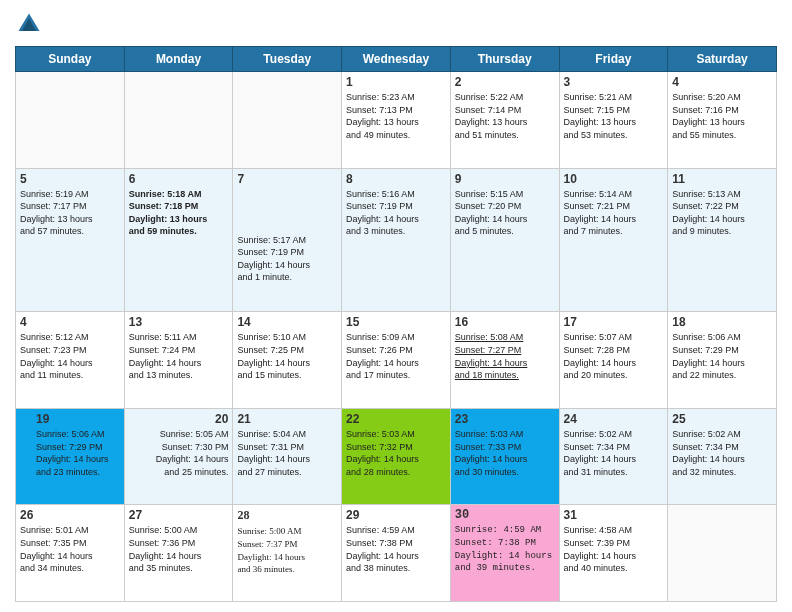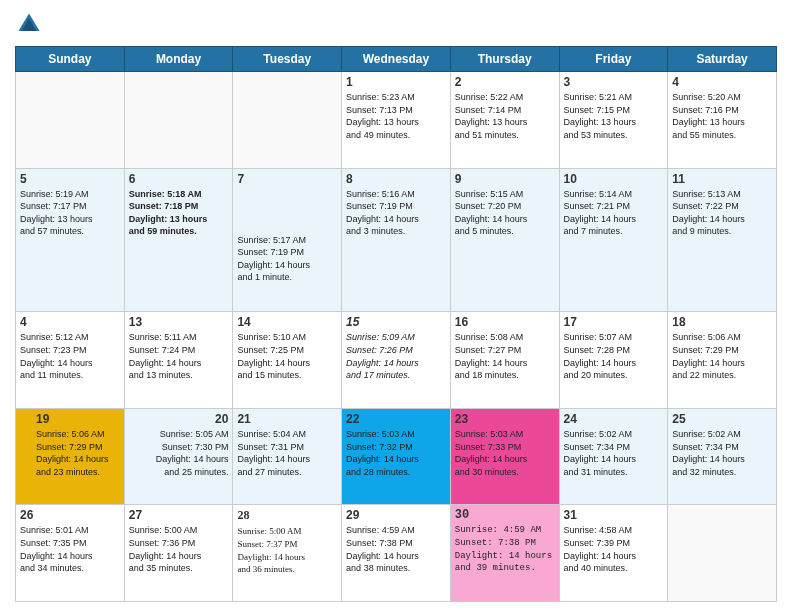--- a/index.html
+++ b/index.html
@@ -228,79 +228,79 @@
 Daylight: 14 hours
 and 13 minutes.</div>
           </td>
           <td style="background-color: rgb(255, 255, 255);">
             <span class="day-num">14</span>
             <div class="day-info" style="white-space: pre-line;">Sunrise: 5:10 AM
 Sunset: 7:25 PM
 Daylight: 14 hours
 and 15 minutes.</div>
           </td>
-          <td style="background-color: rgb(255, 255, 255); font-style: italic;">
+          <td style="background-color: rgb(255, 255, 255);">
             <span class="day-num">15</span>
             <div class="day-info" style="white-space: pre-line;">Sunrise: 5:09 AM
 Sunset: 7:26 PM
 Daylight: 14 hours
 and 17 minutes.</div>
           </td>
           <td style="background-color: rgb(255, 255, 255);">
             <span class="day-num">16</span>
-            <div class="day-info" style="white-space: pre-line;">Sunrise: 5:08 AM
+            <div class="day-info" style="white-space: pre-line; text-decoration: underline;">Sunrise: 5:08 AM
 Sunset: 7:27 PM
 Daylight: 14 hours
 and 18 minutes.</div>
           </td>
           <td style="background-color: rgb(255, 255, 255);">
             <span class="day-num">17</span>
             <div class="day-info" style="white-space: pre-line;">Sunrise: 5:07 AM
 Sunset: 7:28 PM
 Daylight: 14 hours
 and 20 minutes.</div>
           </td>
           <td style="background-color: rgb(255, 255, 255);">
             <span class="day-num">18</span>
             <div class="day-info" style="white-space: pre-line;">Sunrise: 5:06 AM
 Sunset: 7:29 PM
 Daylight: 14 hours
 and 22 minutes.</div>
           </td>
         </tr>
         <tr>
-          <td style="background-color: #eab308; padding-left: 20px;">
+          <td style="background-color: #0ea5e9; padding-left: 20px;">
             <span class="day-num">19</span>
             <div class="day-info" style="white-space: pre-line;">Sunrise: 5:06 AM
 Sunset: 7:29 PM
 Daylight: 14 hours
 and 23 minutes.</div>
           </td>
           <td style="background-color: rgb(234, 244, 251); text-align: right;">
             <span class="day-num">20</span>
             <div class="day-info" style="white-space: pre-line;">Sunrise: 5:05 AM
 Sunset: 7:30 PM
 Daylight: 14 hours
 and 25 minutes.</div>
           </td>
           <td style="background-color: rgb(234, 244, 251);">
             <span class="day-num">21</span>
             <div class="day-info" style="white-space: pre-line;">Sunrise: 5:04 AM
 Sunset: 7:31 PM
 Daylight: 14 hours
 and 27 minutes.</div>
           </td>
-          <td style="background-color: #0ea5e9;">
+          <td style="background-color: #84cc16;">
             <span class="day-num">22</span>
             <div class="day-info" style="white-space: pre-line;">Sunrise: 5:03 AM
 Sunset: 7:32 PM
 Daylight: 14 hours
 and 28 minutes.</div>
           </td>
-          <td style="background-color: #ec4899;">
+          <td style="background-color: #0ea5e9;">
             <span class="day-num">23</span>
             <div class="day-info" style="white-space: pre-line;">Sunrise: 5:03 AM
 Sunset: 7:33 PM
 Daylight: 14 hours
 and 30 minutes.</div>
           </td>
           <td style="background-color: rgb(234, 244, 251);">
             <span class="day-num">24</span>
             <div class="day-info" style="white-space: pre-line;">Sunrise: 5:02 AM
 Sunset: 7:34 PM

